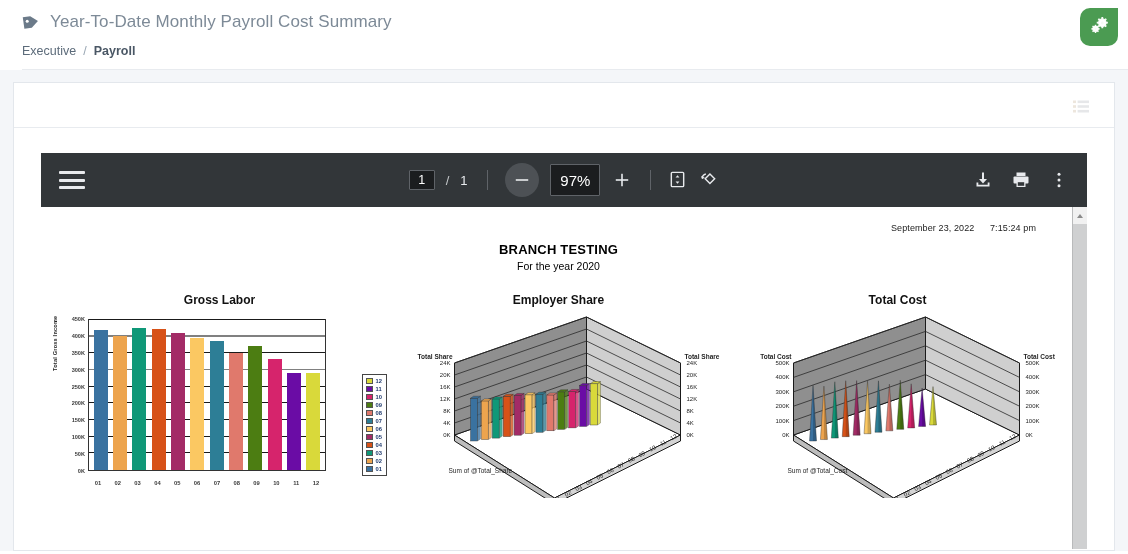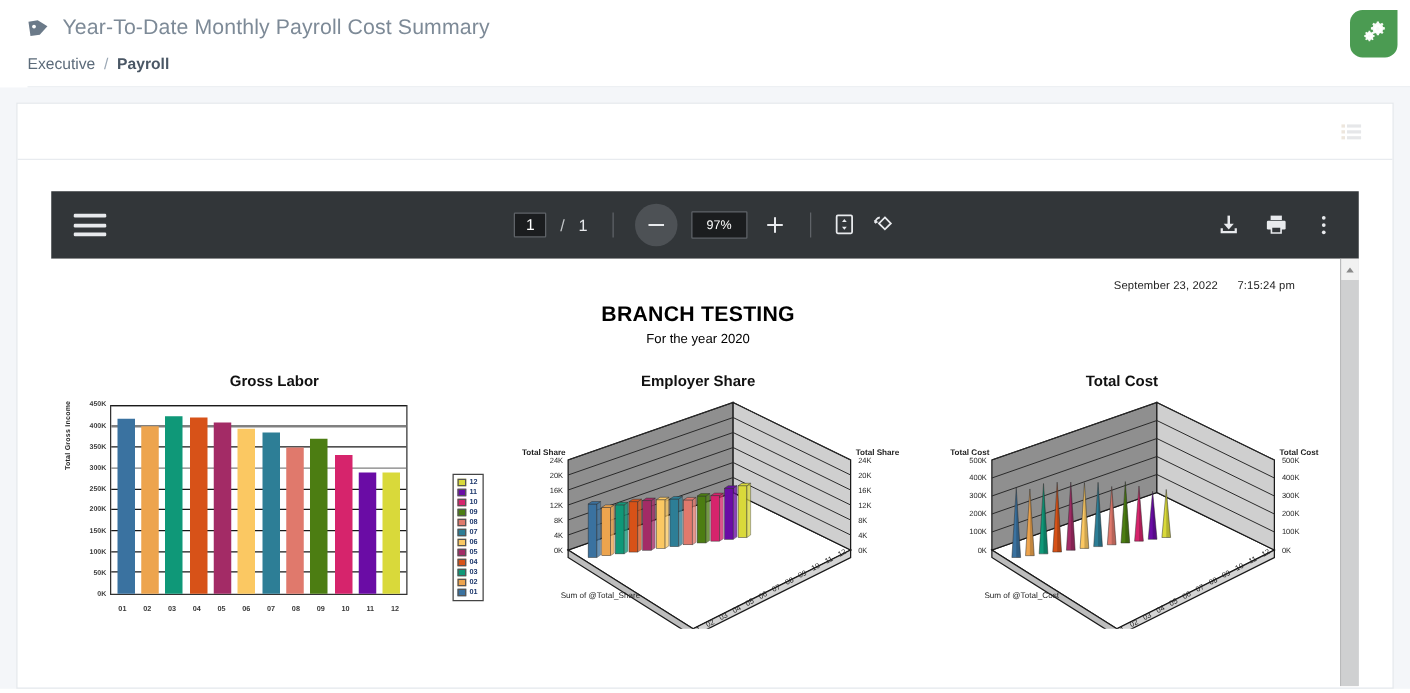--- a/index.html
+++ b/index.html
@@ -50,36 +50,36 @@
   .pagebox {
     background:#1b1d1f; color:#fff; font-size:12.5px; width:26px; height:20px;
     display:flex; align-items:center; justify-content:center; border:1px solid #5f6368; border-radius:1px;
   }
   .pagesep { font-size:13px; color:#c4c7ca; }
   .pagetotal { font-size:13px; color:#e8eaed; min-width:10px; }
   .vdiv { width:1px; height:20px; background:#5f6368; margin:0 6px; }
   .zbtn { width:22px; height:22px; display:flex; align-items:center; justify-content:center; color:#e8eaed; font-size:19px; line-height:1; cursor:pointer; }
   .zbtn.active { background:#4d5155; border-radius:50%; width:34px; height:34px; }
   .zoombox {
-    background:#1b1d1f; color:#fff; font-size:10px; height:22px; padding:0 9px;
+    background:#1b1d1f; color:#fff; font-size:15px; height:32px; padding:0 9px;
     display:flex; align-items:center; justify-content:center; border:1px solid #5f6368; border-radius:1px; min-width:45px;
   }
   .tb-right { margin-left:auto; display:flex; align-items:center; gap:18px; }
   .ticon { width:20px; height:20px; cursor:pointer; }
 
   
   .docwrap { flex:1; background:#ffffff; position:relative; overflow:hidden; display:flex; }
   .docpage { flex:1; background:#fff; margin:5px 0 0 4px; position:relative; }
   .doc-inner { position:relative; width:100%; height:100%; color:#000; }
 
   .doc-stamp { position:absolute; right:36px; top:11px; font-size:9px; color:#222; letter-spacing:.1px; }
   .doc-stamp .tm { margin-left:13px; }
 
   .doc-titles { text-align:center; padding-top:30px; }
-  .doc-t1 { font-size:17px; font-weight:bold; letter-spacing:.2px; }
+  .doc-t1 { font-size:13px; font-weight:bold; letter-spacing:.2px; }
   .doc-t2 { font-size:10.5px; font-weight:bold; margin-top:12px; letter-spacing:.1px; }
   .doc-t3 { font-size:10.5px; margin-top:3px; }
 
   .charts { display:flex; margin-top:21px; padding:0 5px; }
   .chart { flex:1; position:relative; }
   .chart-title { text-align:center; font-size:12px; font-weight:bold; color:#111; }
 
   
   .bc { position:relative; margin:12px 0 0 0; height:175px; }
   .bc-ylabel {

